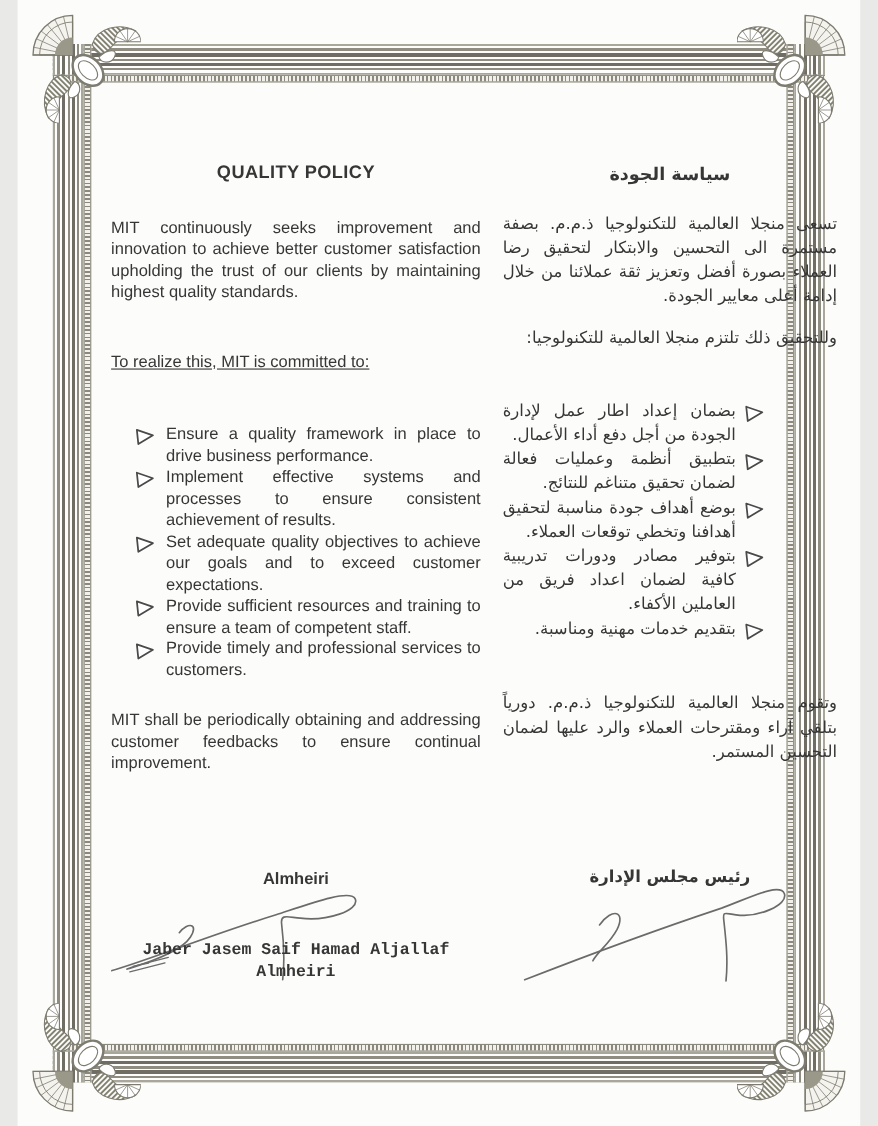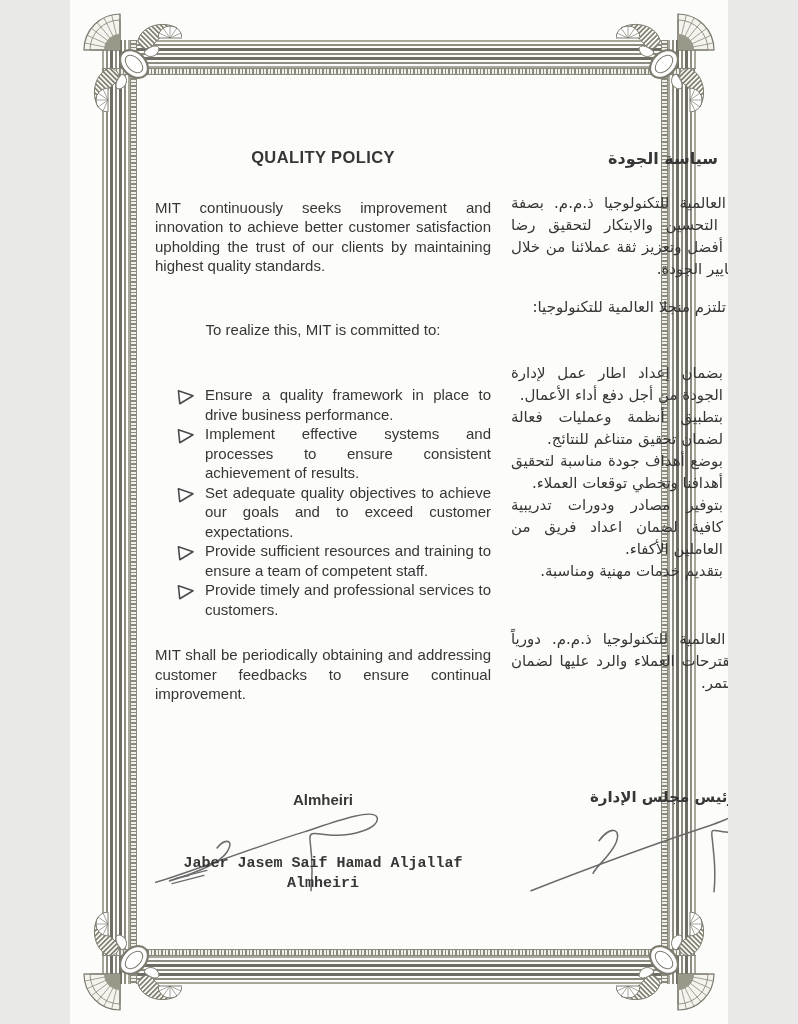--- a/index.html
+++ b/index.html
@@ -1,16 +1,16 @@
 <!DOCTYPE html>
 <html><head>
 <meta charset="utf-8">
 <style>
   html,body{margin:0;padding:0;background:#e9e9e7;}
-  .page{position:relative;width:658px;height:1024px;margin:0 auto;background:#fcfcfa;overflow:hidden;
+  .page{position:relative;width:766px;height:1024px;margin:0 auto;background:#fcfcfa;overflow:hidden;
         font-family:"Liberation Sans",sans-serif;color:#363636;}
   
   .band{position:absolute;}
   .band-h{left:32px;right:32px;height:28px;
     background:linear-gradient(to bottom,
       #a9a79b 0 2px,#fdfdfb 2px 4px,#8f8d81 4px 6.5px,#fdfdfb 6.5px 8.5px,
       #706e64 8.5px 11.5px,#fdfdfb 11.5px 13.5px,#8f8d81 13.5px 15.5px,#fdfdfb 15.5px 17px,
       #706e64 17px 20px,#fdfdfb 20px 22px,#8f8d81 22px 24px,#fdfdfb 24px 26px,#a9a79b 26px 28px);}
   .band-v{top:40px;bottom:40px;width:28px;
     background:linear-gradient(to right,
@@ -33,21 +33,21 @@
   .corner.br{right:8px;bottom:8px;transform:scale(-1,-1);}
   
   .content{position:absolute;left:85px;top:140px;width:660px;display:flex;justify-content:space-between;}
   .col-en{width:336px;font-size:15px;line-height:19.5px;}
   .col-ar{width:304px;font-family:"DejaVu Sans",sans-serif;font-size:15px;line-height:22px;}
   .doc-title{font-weight:bold;text-align:center;margin:8px 0 0;font-size:16.5px;letter-spacing:.4px;}
   .col-ar .doc-title{font-size:16px;letter-spacing:0;}
   p{margin:0;text-align:justify;}
   .en-p1{margin-top:30px;}
   .ar-p1{margin-top:22px;}
-  .en-lead{margin-top:44px;text-align:center;}
+  .en-lead{margin-top:44px;text-align:left;text-decoration:underline;}
   .ar-lead{margin-top:16px;}
   ul.policy-list{margin:46px 0 0;padding:0;list-style:none;}
   .col-ar ul.policy-list{margin-top:44px;}
   .policy-list li{display:flex;}
   .marker{flex:none;width:18px;padding-top:3px;}
   .col-en .marker{margin-left:22px;margin-right:10px;}
   .col-ar .marker{margin-right:66px;margin-left:8px;padding-top:5px;}
   .li-text{flex:1;text-align:justify;}
   .en-close{margin-top:26px;}
   .ar-close{margin-top:40px;}

